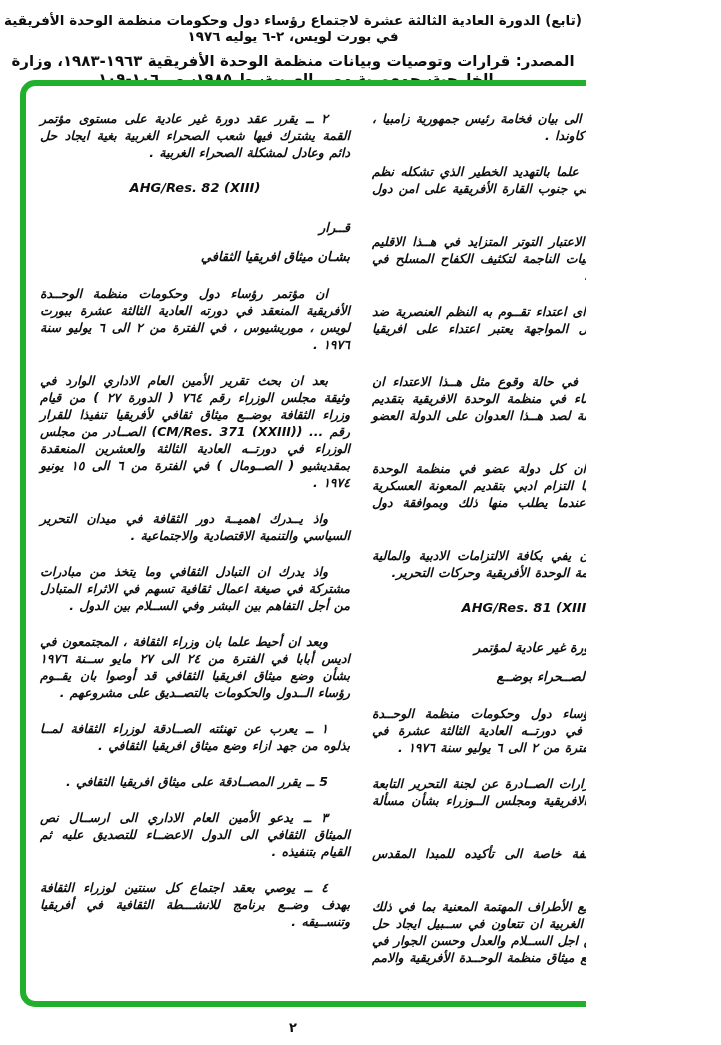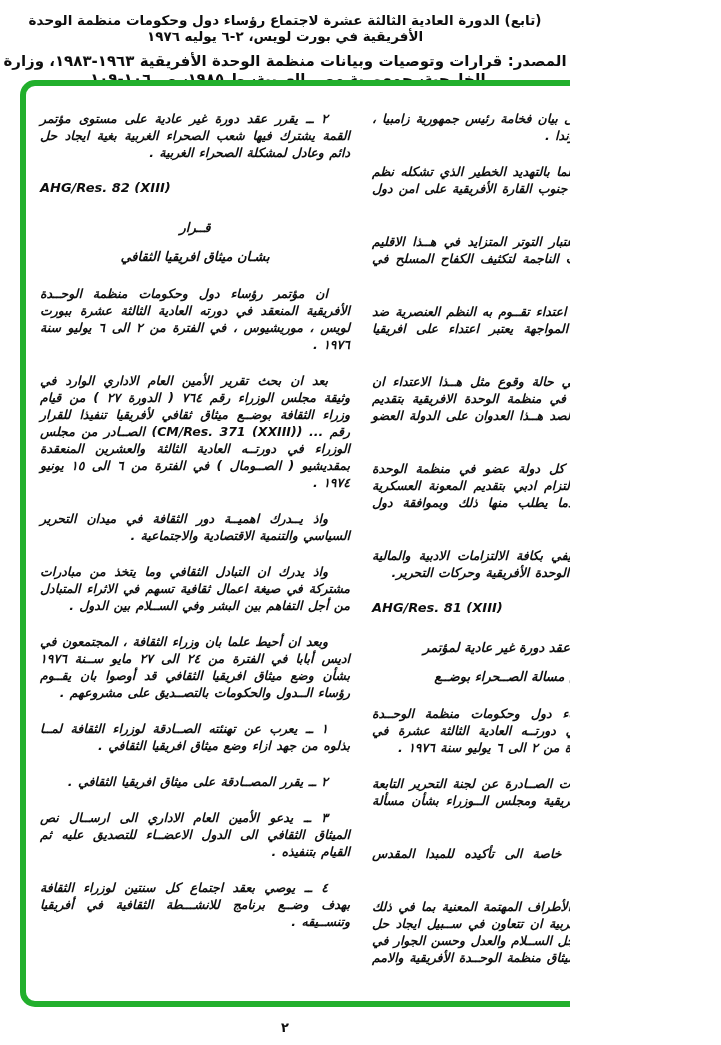--- a/index.html
+++ b/index.html
@@ -2,21 +2,21 @@
 <html lang="ar"><head>
 <meta charset="utf-8">
 <style>
   html,body { margin:0; padding:0; background:#ffffff; }
   body {
     width:721px; height:1045px;
     font-family:"DejaVu Sans", sans-serif;
     color:#0e0e0e;
     -webkit-font-smoothing:antialiased;
   }
-  .page { position:relative; width:570px; height:1045px; overflow:hidden; }
+  .page { position:relative; width:570px; height:1045px; overflow:hidden;padding-left:16px; }
 
   
   .header { position:absolute; top:12px; left:0; right:0; text-align:center; direction:rtl; font-weight:bold; }
   .header .l1 { font-size:13.5px; letter-spacing:0; }
   .header .l2 { font-size:15px; margin-top:8px; }
 
   
   .frame {
     position:absolute; left:20px; top:80px;
     width:670px; height:915px;
@@ -31,26 +31,26 @@
     height:100%; box-sizing:border-box;
   }
   .col { flex:1 1 0; min-width:0;font-style:italic; }
 
   .para {
     direction:rtl; text-align:justify; text-indent:22px;
     font-size:12.5px; font-weight:bold; line-height:17px;
     margin:0 0 19px 0; word-spacing:1px;
   }
   .res-label {
-    direction:ltr; text-align:left;
+    direction:ltr; text-align:center;
     font-size:13px; font-weight:bold;
     margin:16px 0 24px 0;
   }
   .h-center {
-    direction:rtl; text-align:center;
+    direction:rtl; text-align:right;
     font-size:13px; font-weight:bold; line-height:17px;
     margin:8px 0 20px 0;
   }
   .h-center.tight { margin-bottom:12px; }
 
   .page-number {
     position:absolute; bottom:10px; left:0; right:0;
     text-align:center; font-size:13px; font-weight:bold;
   }
 </style>
@@ -88,21 +88,21 @@
         <p class="para">٢ ــ يقرر عقد دورة غير عادية على مستوى مؤتمر القمة يشترك فيها شعب الصحراء الغربية بغية ايجاد حل دائم وعادل لمشكلة الصحراء الغربية .</p>
         <p class="res-label">AHG/Res. 82 (XIII)</p>
         <p class="h-center tight">قــرار</p>
         <p class="h-center">بشـان ميثاق افريقيا الثقافي</p>
         <p class="para">ان مؤتمر رؤساء دول وحكومات منظمة الوحــدة الأفريقية المنعقد في دورته العادية الثالثة عشرة ببورت لويس ، موريشيوس ، في الفترة من ٢ الى ٦ يوليو سنة ١٩٧٦ .</p>
         <p class="para">بعد ان بحث تقرير الأمين العام الاداري الوارد في وثيقة مجلس الوزراء رقم ٧٦٤ ( الدورة ٢٧ ) من قيام وزراء الثقافة بوضــع ميثاق ثقافي لأفريقيا تنفيذا للقرار رقم ... (CM/Res. 371 (XXIII)) الصــادر من مجلس الوزراء في دورتــه العادية الثالثة والعشرين المنعقدة بمقديشيو ( الصــومال ) في الفترة من ٦ الى ١٥ يونيو ١٩٧٤ .</p>
         <p class="para">واذ يــدرك اهميــة دور الثقافة في ميدان التحرير السياسي والتنمية الاقتصادية والاجتماعية .</p>
         <p class="para">واذ يدرك ان التبادل الثقافي وما يتخذ من مبادرات مشتركة في صيغة اعمال ثقافية تسهم في الاثراء المتبادل من أجل التفاهم بين البشر وفي الســلام بين الدول .</p>
         <p class="para">وبعد ان أحيط علما بان وزراء الثقافة ، المجتمعون في اديس أبابا في الفترة من ٢٤ الى ٢٧ مايو ســنة ١٩٧٦ بشأن وضع ميثاق افريقيا الثقافي قد أوصوا بان يقــوم رؤساء الــدول والحكومات بالتصــديق على مشروعهم .</p>
         <p class="para">١ ــ يعرب عن تهنئته الصــادقة لوزراء الثقافة لمــا بذلوه من جهد ازاء وضع ميثاق افريقيا الثقافي .</p>
-        <p class="para">٢ ــ يقرر المصــادقة على ميثاق افريقيا الثقافي .</p>
+        <p class="para">5 ــ يقرر المصــادقة على ميثاق افريقيا الثقافي .</p>
         <p class="para">٣ ــ يدعو الأمين العام الاداري الى ارســال نص الميثاق الثقافي الى الدول الاعضــاء للتصديق عليه ثم القيام بتنفيذه .</p>
         <p class="para">٤ ــ يوصي بعقد اجتماع كل سنتين لوزراء الثقافة بهدف وضــع برنامج للانشـــطة الثقافية في أفريقيا وتنســيقه .</p>
       </div>
 
     </div>
   </div>
 
   <div class="page-number">٢</div>
 
 </div>

